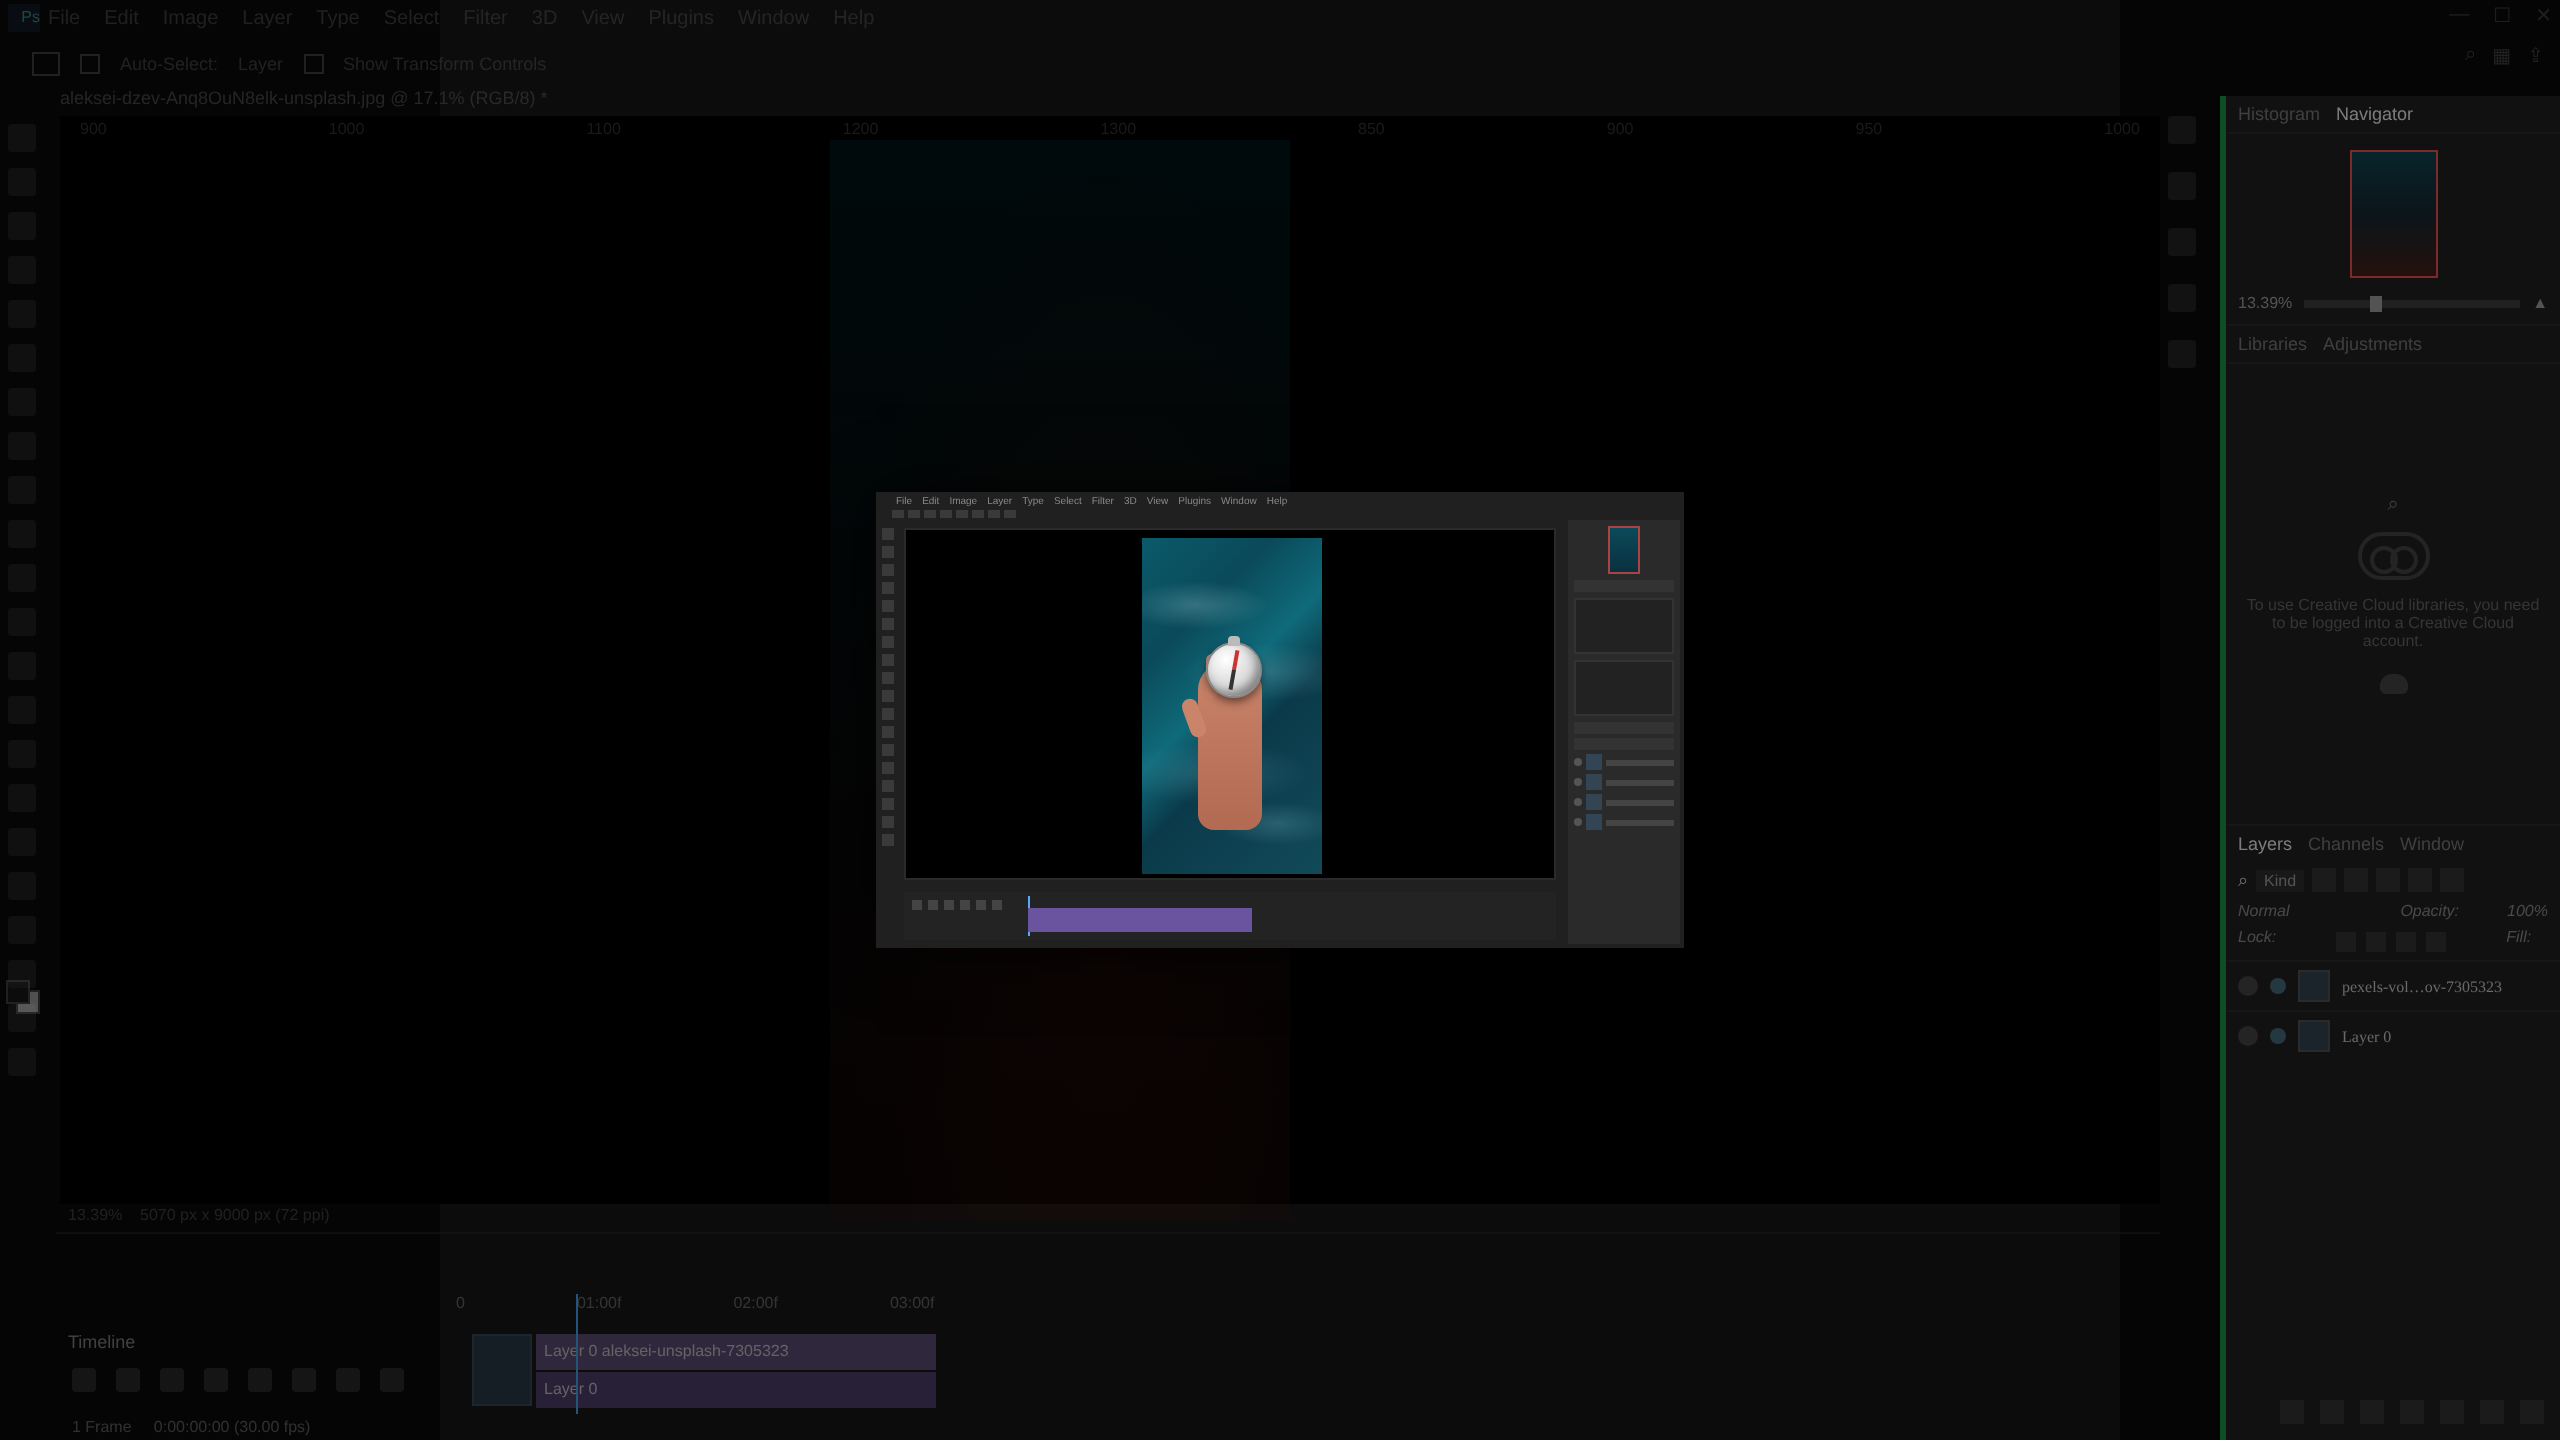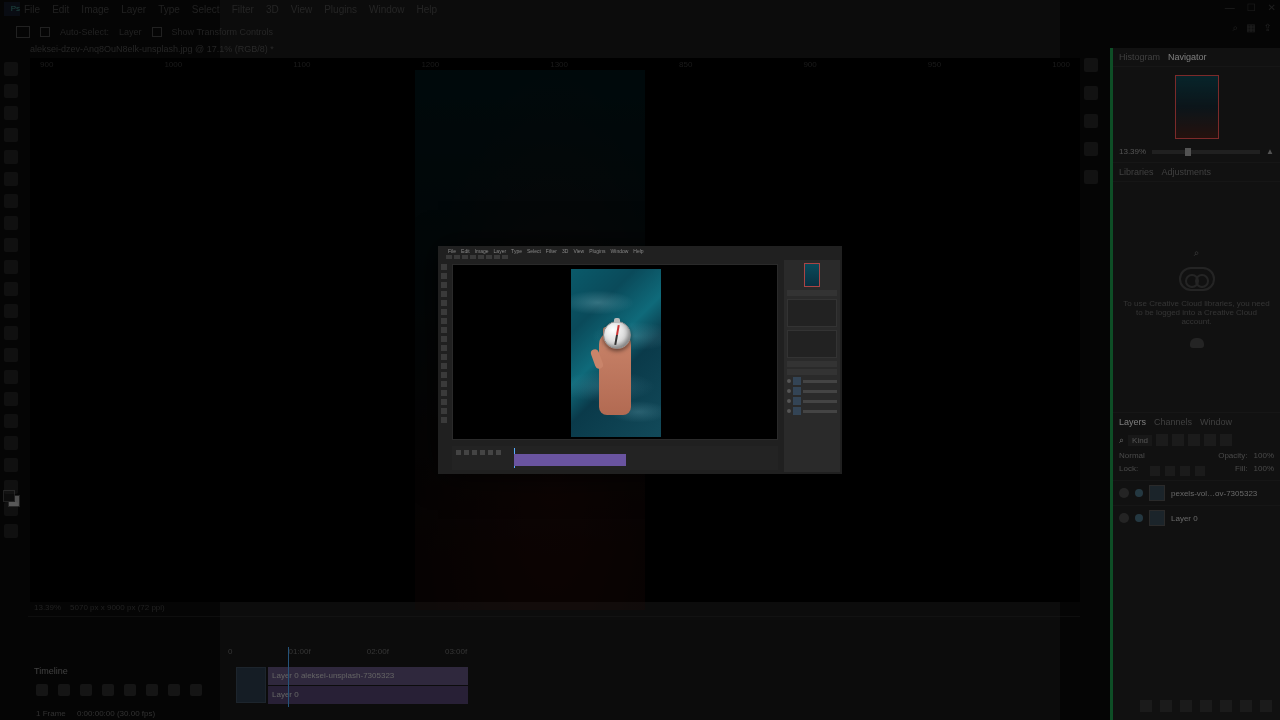--- a/index.html
+++ b/index.html
@@ -167,26 +167,26 @@
 .lib-body { height: 230px; display:flex; flex-direction:column; align-items:center; justify-content:center; color:#555; font-size:8px; text-align:center; padding:0 10px; gap:8px; }
 .cc-icon { width:36px; height:24px; border:2px solid #3a3a3a; border-radius:12px; position:relative; }
 .cc-icon::before, .cc-icon::after { content:''; position:absolute; width:10px; height:10px; border:2px solid #3a3a3a; border-radius:50%; top:5px; }
 .cc-icon::before { left:4px; } .cc-icon::after { right:4px; }
 .cloud-icon { width:14px; height:10px; background:#3a3a3a; border-radius:6px 6px 3px 3px; margin: 4px auto 0; }
 .layers-tabs { display:flex; gap:8px; font-size:9px; color:#666; padding:4px 6px; border-top:1px solid #222; }
 .layers-tabs .active { color:#ccc; }
 .layers-filter { display:flex; gap:4px; padding:3px 6px; align-items:center; }
 .layers-filter .sel { font-size:8px; color:#888; background:#262626; padding:1px 4px; }
 .layers-filter .ic { width:12px; height:12px; background:#2a2a2a; }
-.layers-mode { display:flex; gap:6px; padding:2px 6px; font-size:8px; color:#777; }
+.layers-mode { display:flex; gap:24px; padding:2px 6px; font-size:8px; color:#777;font-style:italic; }
 .layers-lock { display:flex; gap:5px; padding:2px 6px; }
 .layers-lock .ic { width:10px; height:10px; background:#2a2a2a; }
 .layer {
   display:flex; align-items:center; gap:6px; padding:4px 6px;
-  border-top: 1px solid #222; font-size: 8px; color: #aaa;
+  border-top: 1px solid #222; font-size: 8px; color: #aaa; font-family: Liberation Serif, serif;
 }
 .layer .eye { width:10px; height:10px; background:#3a3a3a; border-radius:50%; }
 .layer .dot { width:8px; height:8px; background:#3a5a6a; border-radius:50%; }
 .layer .th { width:16px; height:16px; background:#2a3a44; border:1px solid #444; }
 .layer .th.checker { background: repeating-conic-gradient(#555 0 25%, #333 0 50%) 0 0/8px 8px; }
 .layers-footer {
   position:absolute; bottom:4px; left:0; right:0;
   display:flex; gap:8px; justify-content:flex-end; padding:4px 8px;
 }
 .layers-footer .ic { width:12px; height:12px; background:#2a2a2a; }

